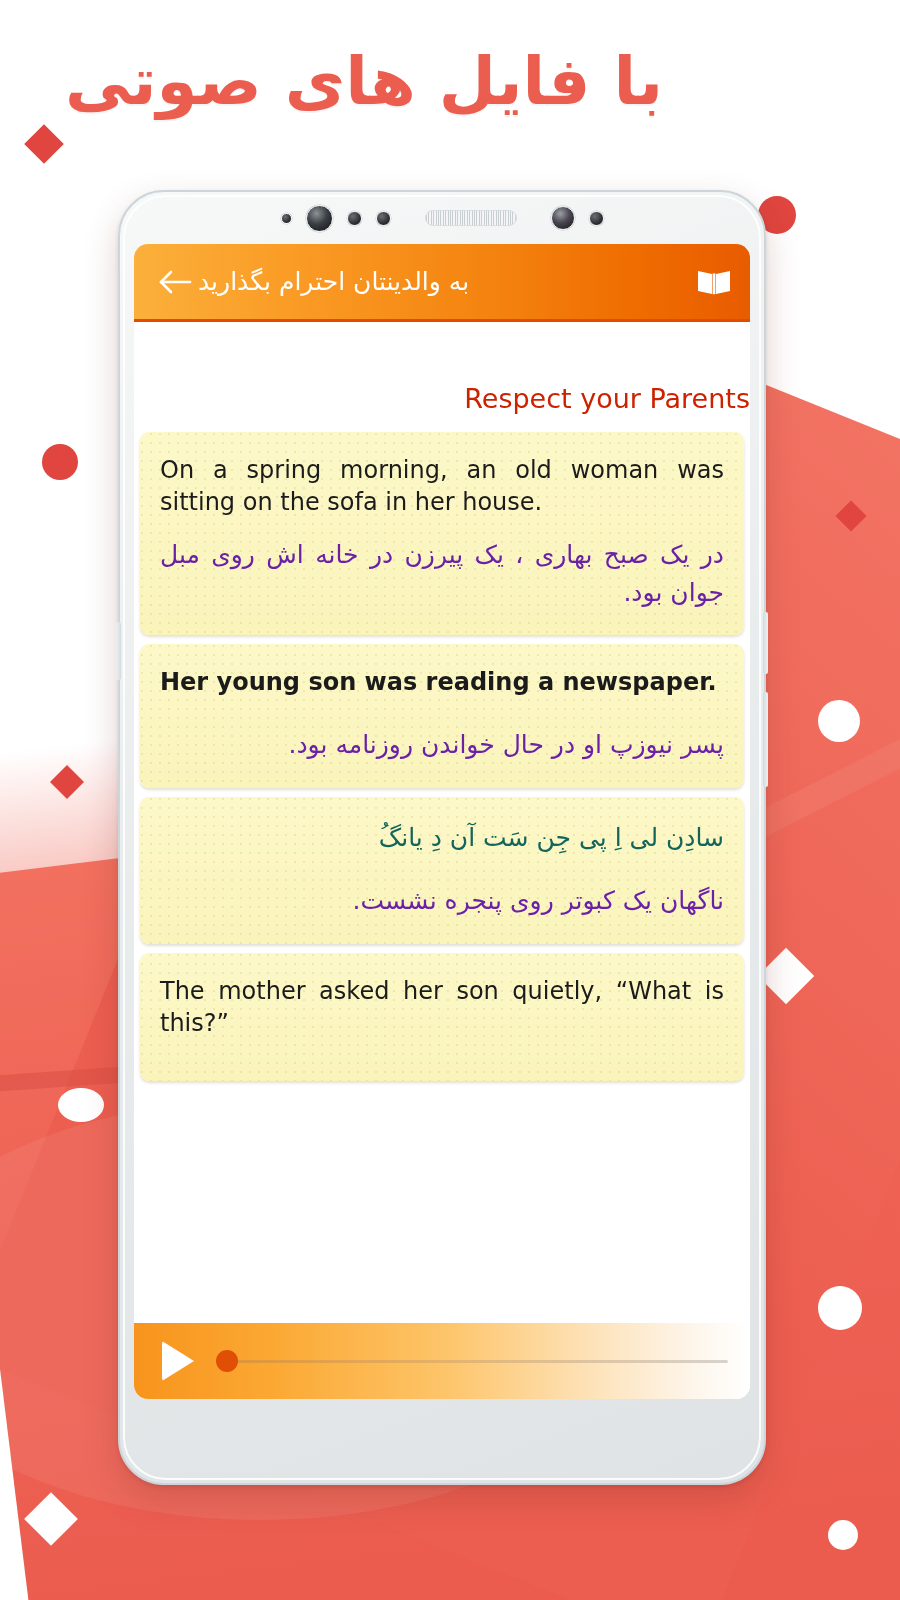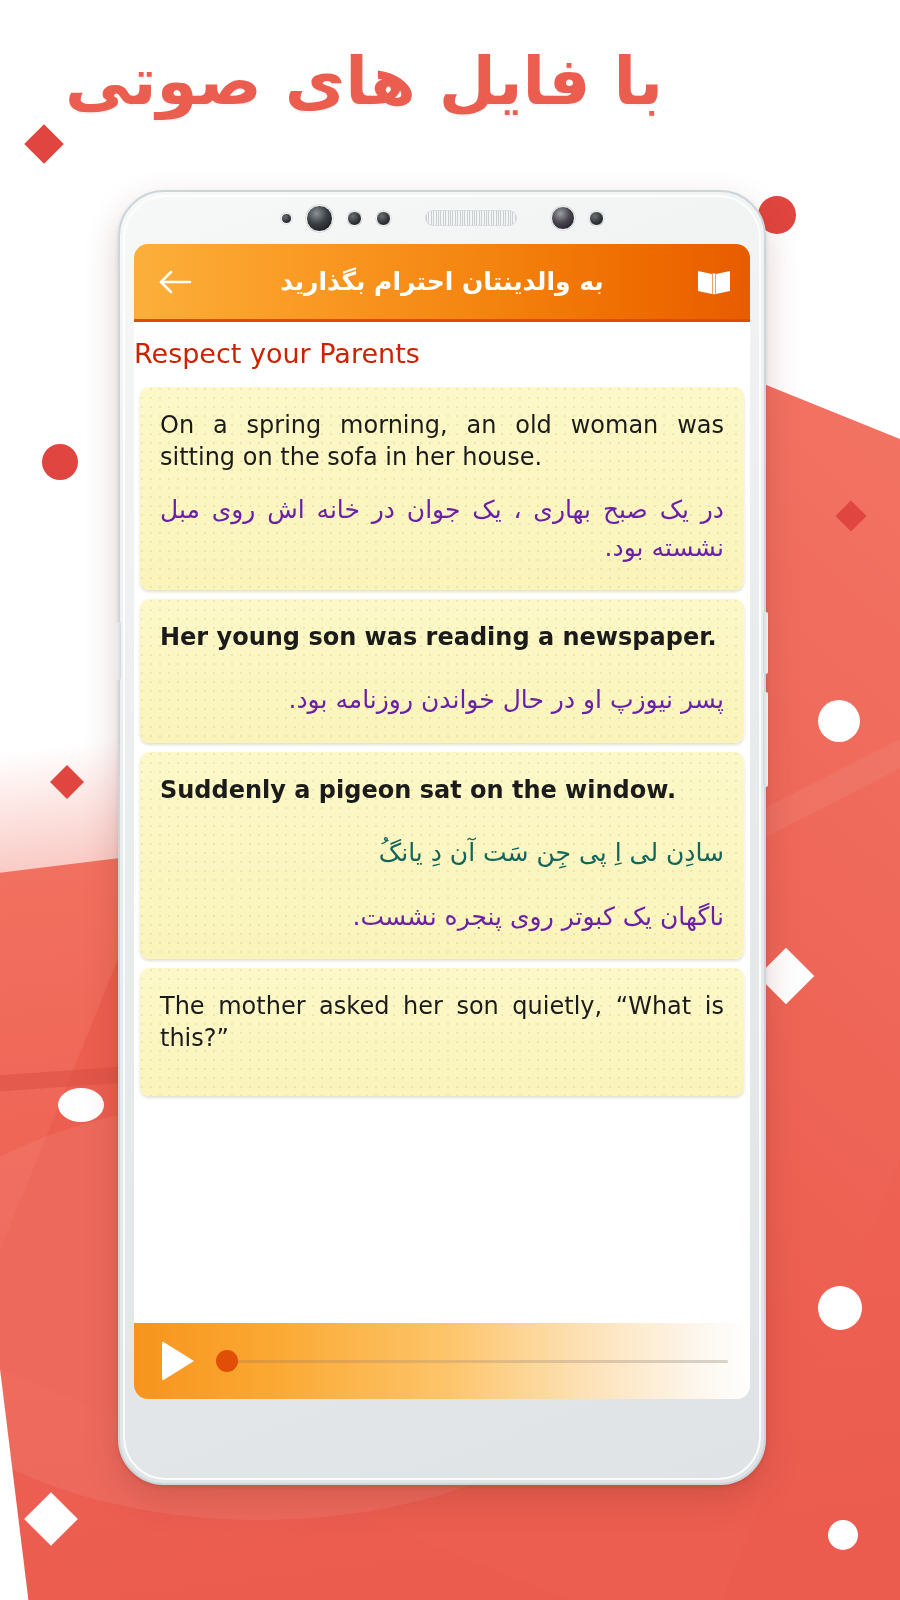--- a/index.html
+++ b/index.html
@@ -203,45 +203,46 @@
   }
   .appbar-back {
     width: 46px; height: 46px;
     display: flex; align-items: center; justify-content: center;
     color: #ffffff;
     flex: 0 0 auto;
   }
   .appbar-back svg { width: 34px; height: 28px; }
   .appbar-title {
     flex: 1 1 auto;
-    text-align: center;
+    text-align: left;
     direction: rtl;
     color: #ffffff;
     font-size: 25px;
-    font-weight: bold;
+    font-weight: normal;
     padding-right: 8px;
     white-space: nowrap;
     overflow: hidden;
   }
   .appbar-book {
     flex: 0 0 auto;
     width: 40px; height: 40px;
     display: flex; align-items: center; justify-content: center;
     color: #ffffff;
   }
   .appbar-book svg { width: 36px; height: 28px; }
 
   
   .story-title {
     flex: 0 0 auto;
     background: #ffffff;
-    text-align: left;
+    text-align: right;
     color: #cc2200;
     font-size: 27px;
     padding: 16px 0 18px 0;
+    margin-top: 45px;
   }
 
   
   .list {
     flex: 1 1 auto;
     position: relative;
     padding: 0 6px 0 6px;
     overflow: hidden;
     background: #ffffff;
   }
@@ -422,30 +423,29 @@
         </svg>
       </div>
     </div>
 
     <div class="story-title">Respect your Parents</div>
 
     <div class="list">
 
       <div class="card">
         <div class="line-en">On a spring morning, an old woman was sitting on the sofa in her house.</div>
-        <div class="line-fa">در یک صبح بهاری ، یک جوان در خانه اش روی مبل نشسته بود.</div>
+        <div class="line-fa">در یک صبح بهاری ، یک پیرزن در خانه اش روی مبل جوان بود.</div>
       </div>
 
       <div class="card compact">
         <div class="line-en">Her young son was reading a newspaper.</div>
         <div class="line-fa">پسر نیوزپ او در حال خواندن روزنامه بود.</div>
       </div>
 
       <div class="card compact">
-        <div class="line-en">Suddenly a pigeon sat on the window.</div>
         <div class="line-tr">سادِن لی اِ پی جِن سَت آن دِ یانگُ</div>
         <div class="line-fa">ناگهان یک کبوتر روی پنجره نشست.</div>
       </div>
 
       <div class="card">
         <div class="line-en">The mother asked her son quietly, “What is this?”</div>
 
       </div>
 
       <div class="player">

